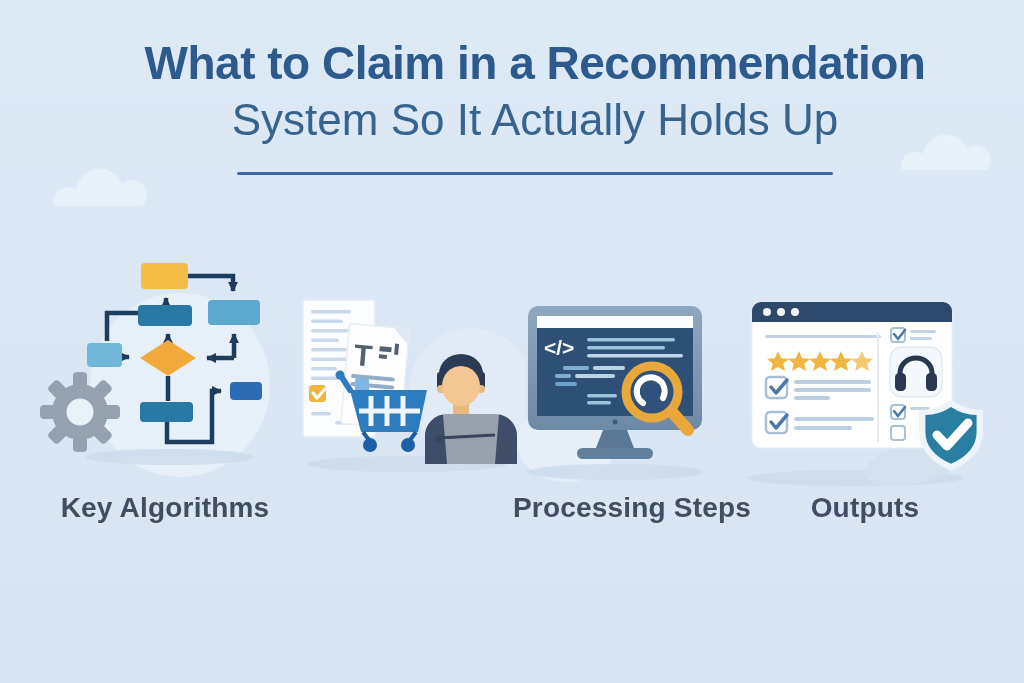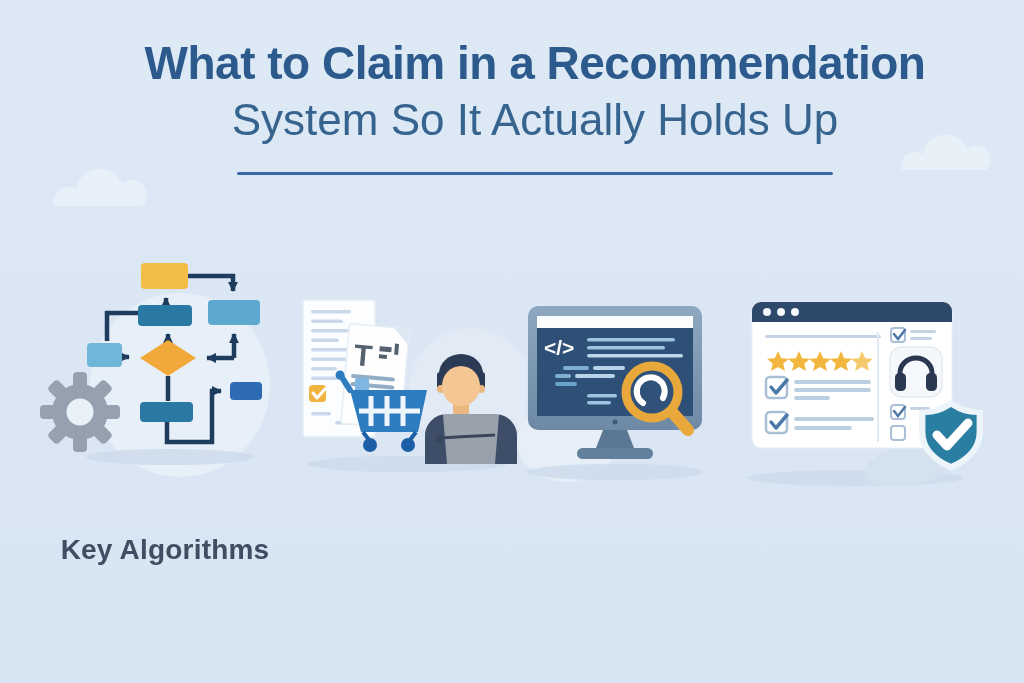--- a/index.html
+++ b/index.html
@@ -20,21 +20,20 @@
   }
   #title-divider{
     position:absolute;left:237px;top:172px;width:596px;height:3px;
     background:#3a6aa3;border-radius:2px;
   }
   .icon-svg{position:absolute;}
   .section-label{
     position:absolute;top:492px;transform:translateX(-50%);
     font-size:28px;font-weight:700;color:#3e4e63;letter-spacing:0.2px;
     white-space:nowrap;
-    margin-top:42px;
   }
   #label-0{left:165px;}
   #label-1{left:408px;}
   #label-2{left:632px;}
   #label-3{left:865px;}
   svg text{font-family:"Liberation Sans","DejaVu Sans",sans-serif;}
 </style>
 </head>
 <body>
 
@@ -257,14 +256,16 @@
     </g>
 
     <g>
       <path d="M216 112 q15 10 32 10 v21 q0 26 -32 40 q-32 -14 -32 -40 v-21 q17 0 32 -10 z" fill="#eef5fa"></path>
       <path d="M216 112 q15 10 32 10 v21 q0 26 -32 40 q-32 -14 -32 -40 v-21 q17 0 32 -10 z" fill="#2a7ea2" transform="translate(216,147) scale(0.8) translate(-216,-147)"></path>
       <path d="M202 147 l10 11 l21 -23" stroke="#ffffff" stroke-width="9" fill="none" stroke-linecap="round" stroke-linejoin="round"></path>
     </g>
   </svg>
 
   <span class="section-label" id="label-0">Key Algorithms</span>
+  <span class="section-label" id="label-2">Processing Steps</span>
+  <span class="section-label" id="label-3">Outputs</span>
 
 </div>
 
 </body></html>

